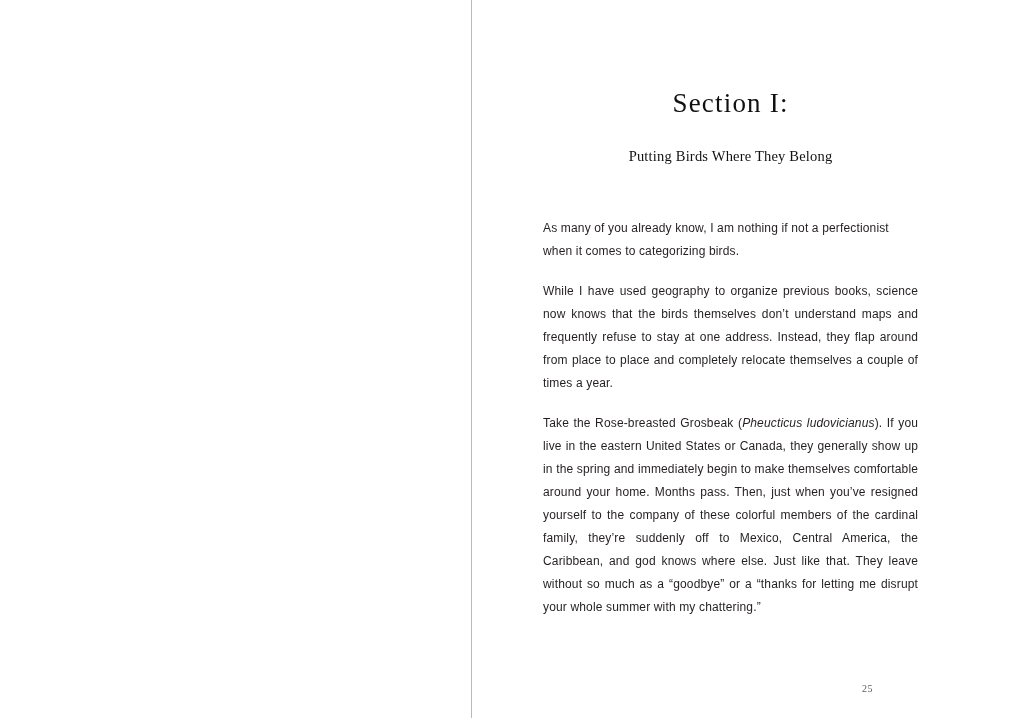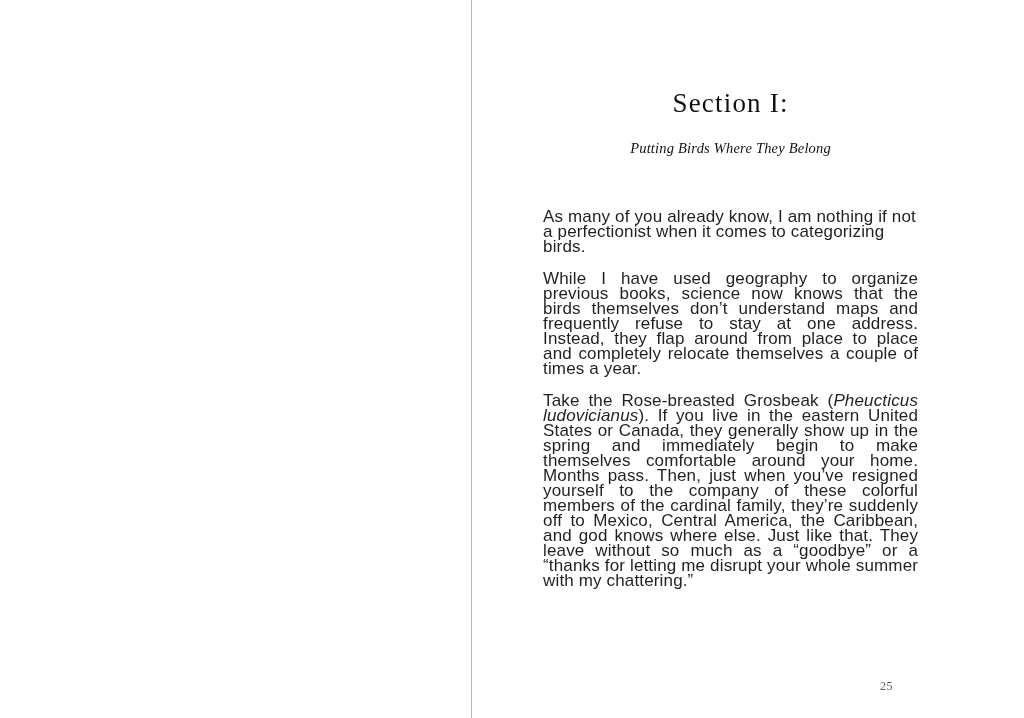--- a/index.html
+++ b/index.html
@@ -46,51 +46,50 @@
     font-size: 27px;
     letter-spacing: 1.2px;
     color: #111;
     margin: 0;
     padding-top: 88px;
     font-weight: normal;
   }
   .section-subtitle {
     text-align: center;
     font-family: "Liberation Serif", serif;
-    font-style: italic;
     font-size: 14.5px;
     color: #111;
-    margin: 4px;
+    margin: 12px;
     padding-top: 17px;
     letter-spacing: 0.2px;
   }
   .body-copy {
     margin-top: 52px;
   }
   .body-copy p {
     margin: 0 0 17px 0;
-    font-size: 17px;
-    line-height: 15px;
+    font-size: 12px;
+    line-height: 23px;
     text-align: justify;
     color: #231f20;
     letter-spacing: 0.15px;
     font-family: "Liberation Sans", sans-serif;
     font-weight: 300;
   }
   .body-copy p.first {
     text-align: left;
   }
   .body-copy p em {
   }
   .folio {
     position: absolute;
-    right: 51px;
+    right: 71px;
     bottom: 24px;
     font-family: "Liberation Serif", serif;
-    font-size: 12px;
+    font-size: 10px;
     color: #5a5a5a;
     letter-spacing: 0.5px;
   }
 </style>
 </head>
 <body>
 
 <div class="spread">
 
   <div class="page page-left">

